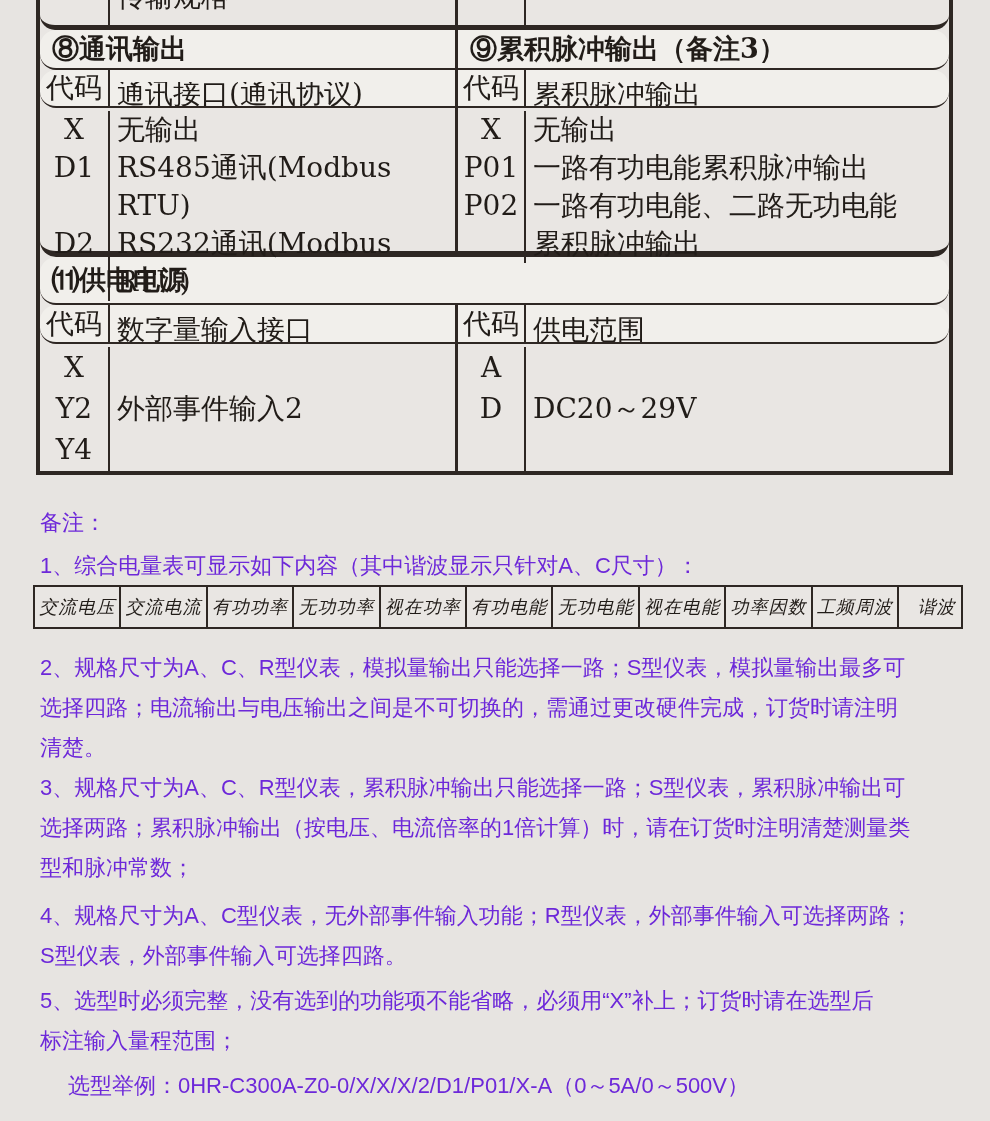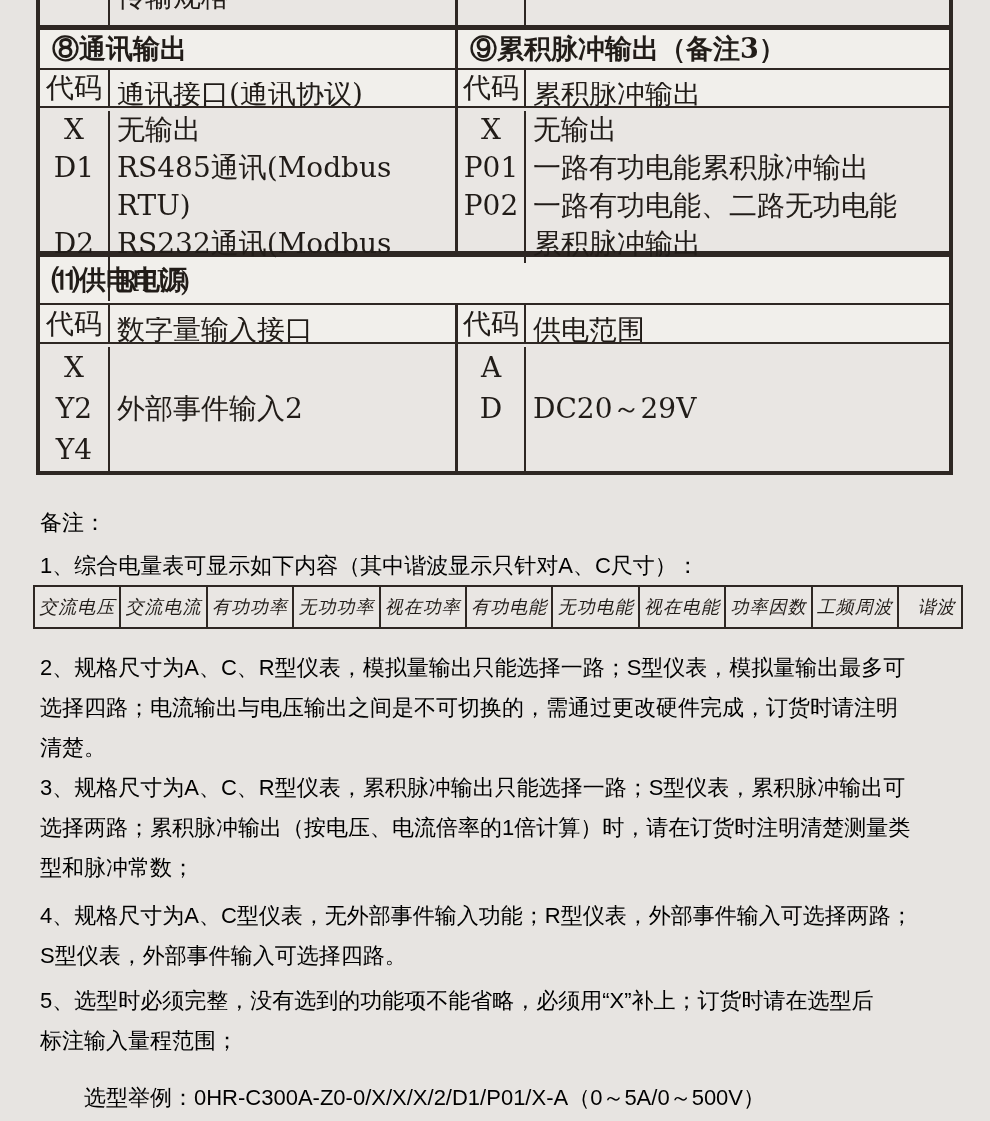--- a/index.html
+++ b/index.html
@@ -19,21 +19,21 @@
     overflow:hidden;
   }
   
   .otable{
     position:absolute;left:36px;top:0;width:917px;
     border-left:4px solid var(--bd);
     border-right:4px solid var(--bd);
     border-bottom:4px solid var(--bd);
     background:var(--cell);
   }
-  .trow{display:flex;width:100%;}
+  .trow{display:flex;width:100%;border-radius:16px;}
   .half-l{width:418px;border-right:3px solid var(--bd);display:flex;}
   .half-r{flex:1;display:flex;}
   .partial{height:30px;border-bottom:5px solid var(--bd);overflow:hidden;}
   .partial .code-cell,.partial .code-cell-r{border-right:2px solid var(--bd);}
   .clip-txt{display:block;margin-top:-17px;font-size:28px;line-height:28px;white-space:nowrap;}
   .titles1{height:40px;border-bottom:2px solid var(--bd);background:var(--hdr);}
   .titles2{height:48px;border-bottom:2px solid var(--bd);background:var(--hdr);}
   .sec-title{font-weight:bold;font-size:27px;display:flex;align-items:center;padding-left:12px;
     font-family:"DejaVu Serif","Liberation Serif",serif;white-space:nowrap;overflow:hidden;}
   .colhdr1{height:38px;border-bottom:2px solid var(--bd);background:var(--hdr);}
@@ -51,21 +51,21 @@
   .desc-cell{flex:1;padding-left:7px;overflow:hidden;}
   .fs28{font-size:28px;}
   .lh38{line-height:38px;}
   .lh41{line-height:41px;}
   .pre{white-space:pre-line;}
   .pt3{padding-top:3px;}
   
   .note{
     position:absolute;left:40px;width:920px;
     font-family:"Liberation Sans","DejaVu Sans",sans-serif;
-    font-size:22px;line-height:40px;color:#000000;
+    font-size:22px;line-height:40px;color:#6d28d9;
   }
   
   .disp-table{
     position:absolute;left:33px;top:585px;width:930px;height:44px;
     display:flex;border:2px solid var(--bd);background:var(--cell);
     font-family:"DejaVu Serif","Liberation Serif",serif;
     font-style:italic;font-size:18px;
   }
   .disp-cell{flex:1;border-right:2px solid var(--bd);display:flex;align-items:center;
     justify-content:center;letter-spacing:1px;white-space:nowrap;overflow:hidden;}
@@ -214,13 +214,13 @@
 <div class="note pre" style="top:648px;">2、规格尺寸为A、C、R型仪表，模拟量输出只能选择一路；S型仪表，模拟量输出最多可
 选择四路；电流输出与电压输出之间是不可切换的，需通过更改硬件完成，订货时请注明
 清楚。</div>
 <div class="note pre" style="top:768px;">3、规格尺寸为A、C、R型仪表，累积脉冲输出只能选择一路；S型仪表，累积脉冲输出可
 选择两路；累积脉冲输出（按电压、电流倍率的1倍计算）时，请在订货时注明清楚测量类
 型和脉冲常数；</div>
 <div class="note pre" style="top:896px;">4、规格尺寸为A、C型仪表，无外部事件输入功能；R型仪表，外部事件输入可选择两路；
 S型仪表，外部事件输入可选择四路。</div>
 <div class="note pre" style="top:981px;">5、选型时必须完整，没有选到的功能项不能省略，必须用“X”补上；订货时请在选型后
 标注输入量程范围；</div>
-<div class="note" style="top:1066px;left:84px;width:880px;margin-top:12px;">选型举例：0HR-C300A-Z0-0/X/X/X/2/D1/P01/X-A（0～5A/0～500V）</div>
+<div class="note" style="top:1066px;left:68px;width:880px;">选型举例：0HR-C300A-Z0-0/X/X/X/2/D1/P01/X-A（0～5A/0～500V）</div>
 
 </body></html>

